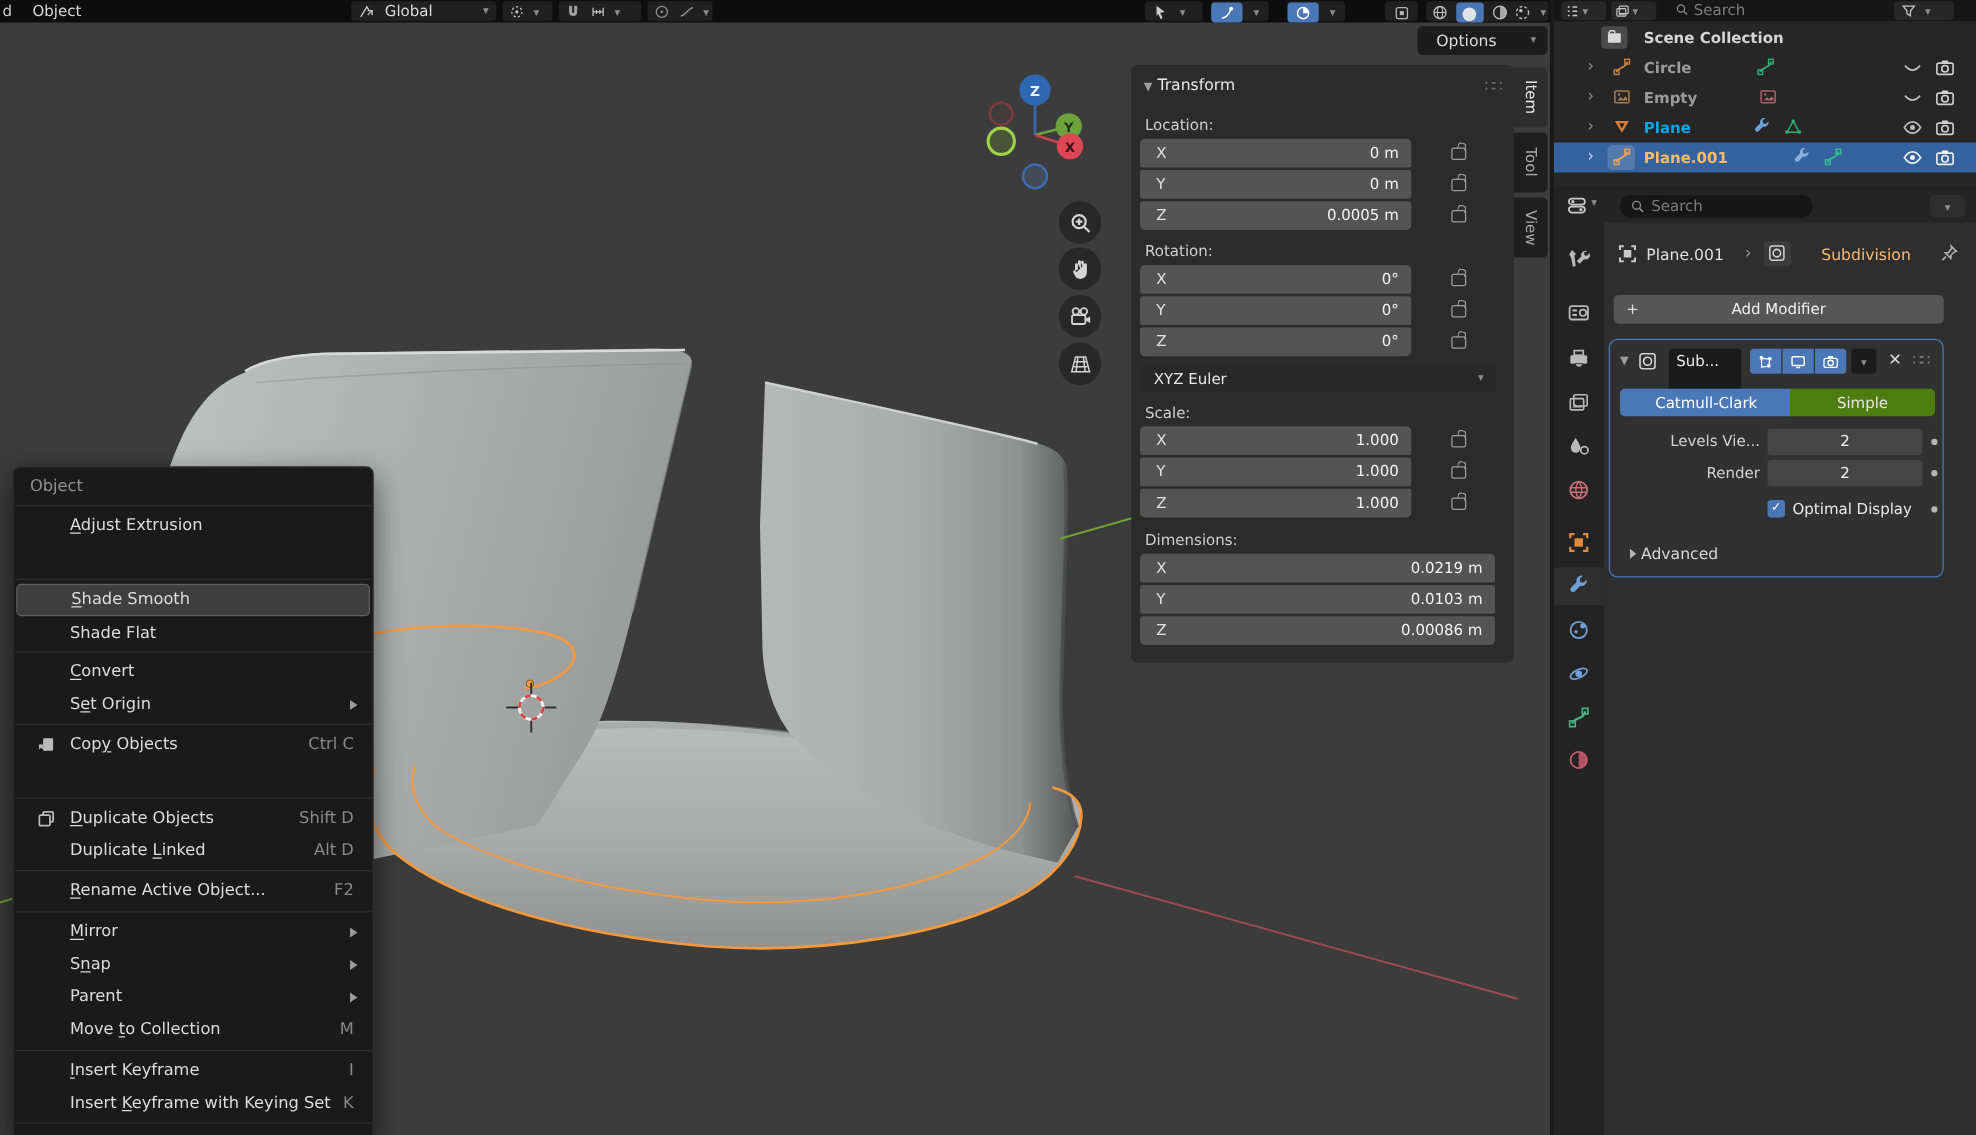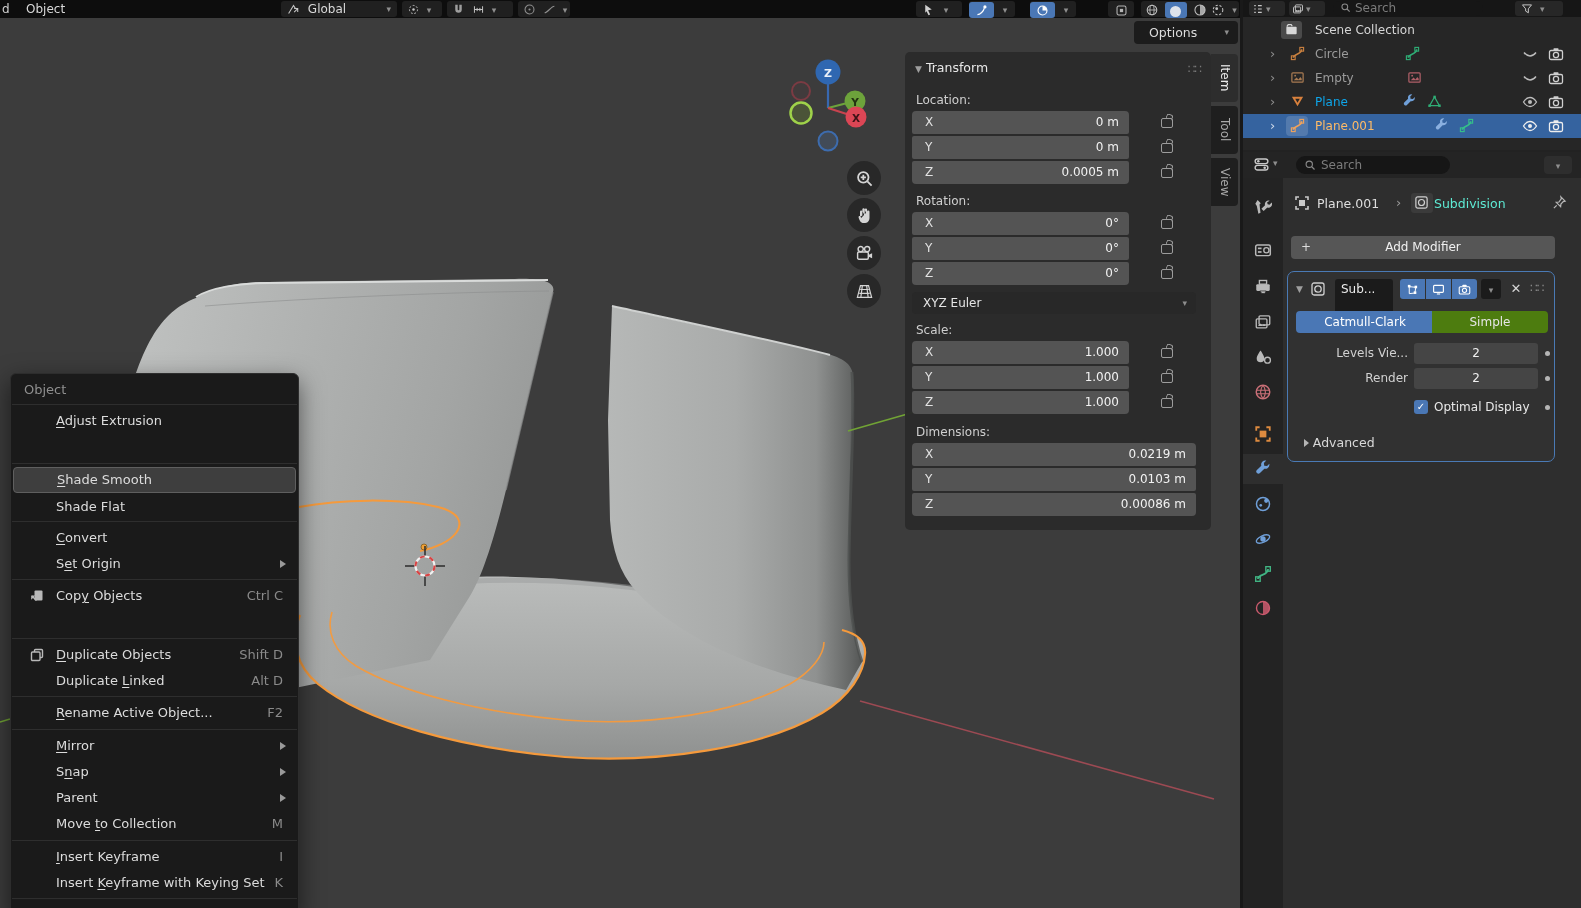--- a/index.html
+++ b/index.html
@@ -66,21 +66,21 @@
            box-shadow:0 6px 18px rgba(0,0,0,.5);padding-left:15px;box-sizing:border-box;}
 
   
   #rightsep{left:1240px;top:0;width:3px;height:908px;background:#191919;z-index:41;}
   #outliner{left:1243px;top:0;width:338px;height:150px;background:#262626;z-index:10;}
   #outlhead{position:absolute;left:0;top:0;width:338px;height:17px;background:#161616;}
   .oh-grp{position:absolute;top:1px;height:15px;background:#272727;border-radius:3px;line-height:15px;}
   .orow{position:absolute;left:0;width:338px;height:24px;line-height:24px;}
   .orow .chev{position:absolute;left:27px;color:#8f8f8f;font-size:13px;}
   .orow .oicn{position:absolute;left:47px;top:4px;}
-  .orow .oname{position:absolute;left:72px;}
+  .orow .oname{position:absolute;left:72px;font-weight:bold;}
   .orow .eye{position:absolute;left:279px;top:4px;color:#bdbdbd;}
   .orow .ocam{position:absolute;left:305px;top:4px;color:#cfcfcf;}
 
   #props{left:1243px;top:152px;width:338px;height:756px;background:#2e2e2e;z-index:10;}
   #propshead{position:absolute;left:0;top:0;width:338px;height:26px;background:#242424;}
   #propstrip{position:absolute;left:0;top:26px;width:40px;height:730px;background:#232323;}
   .pticon{position:absolute;left:11px;color:#b9b9b9;}
   .search{background:#161616;border-radius:9px;color:#7c7c7c;position:absolute;}
   .dotkey{position:absolute;width:5px;height:5px;border-radius:50%;background:#b5b5b5;}
   #modpanel{position:absolute;left:44px;top:119px;width:268px;height:191px;border:1.5px solid #4a7ab5;
@@ -707,21 +707,21 @@
 
   <svg class="ab ic" width="16" height="16" viewBox="0 0 16 16" style="left:51px;top:43px;color:#c9c9c9">
       <use href="#i-object"></use>
     </svg>
   <span class="ab" style="left:74px;top:44px;font-size:12.5px;color:#dedede">Plane.001</span>
   <span class="ab" style="left:153px;top:43px;color:#999;font-size:13px">›</span>
   <span class="ab" style="left:168px;top:41px;width:22px;height:20px;background:#3b3b3b;border-radius:3px"></span>
   <svg class="ab ic" width="15" height="15" viewBox="0 0 16 16" style="left:171px;top:43px;color:#cfcfcf">
       <use href="#i-subd"></use>
     </svg>
-  <span class="ab" style="left:191px;top:44px;font-size:12.5px;color:#5eead4">Subdivision</span>
+  <span class="ab" style="left:214px;top:44px;font-size:12.5px;color:#fdba74">Subdivision</span>
   <svg class="ab ic" width="15" height="15" viewBox="0 0 16 16" style="left:309px;top:43px;color:#b8b8b8">
       <use href="#i-pin"></use>
     </svg>
 
   <div class="ab" style="left:48px;top:84px;width:264px;height:23px;background:#565656;border-radius:4px;line-height:23px;text-align:center;color:#f0f0f0">
     <span class="ab" style="left:10px;color:#ddd">+</span>
     <span>Add Modifier</span>
   </div>
 
   <div id="modpanel">

